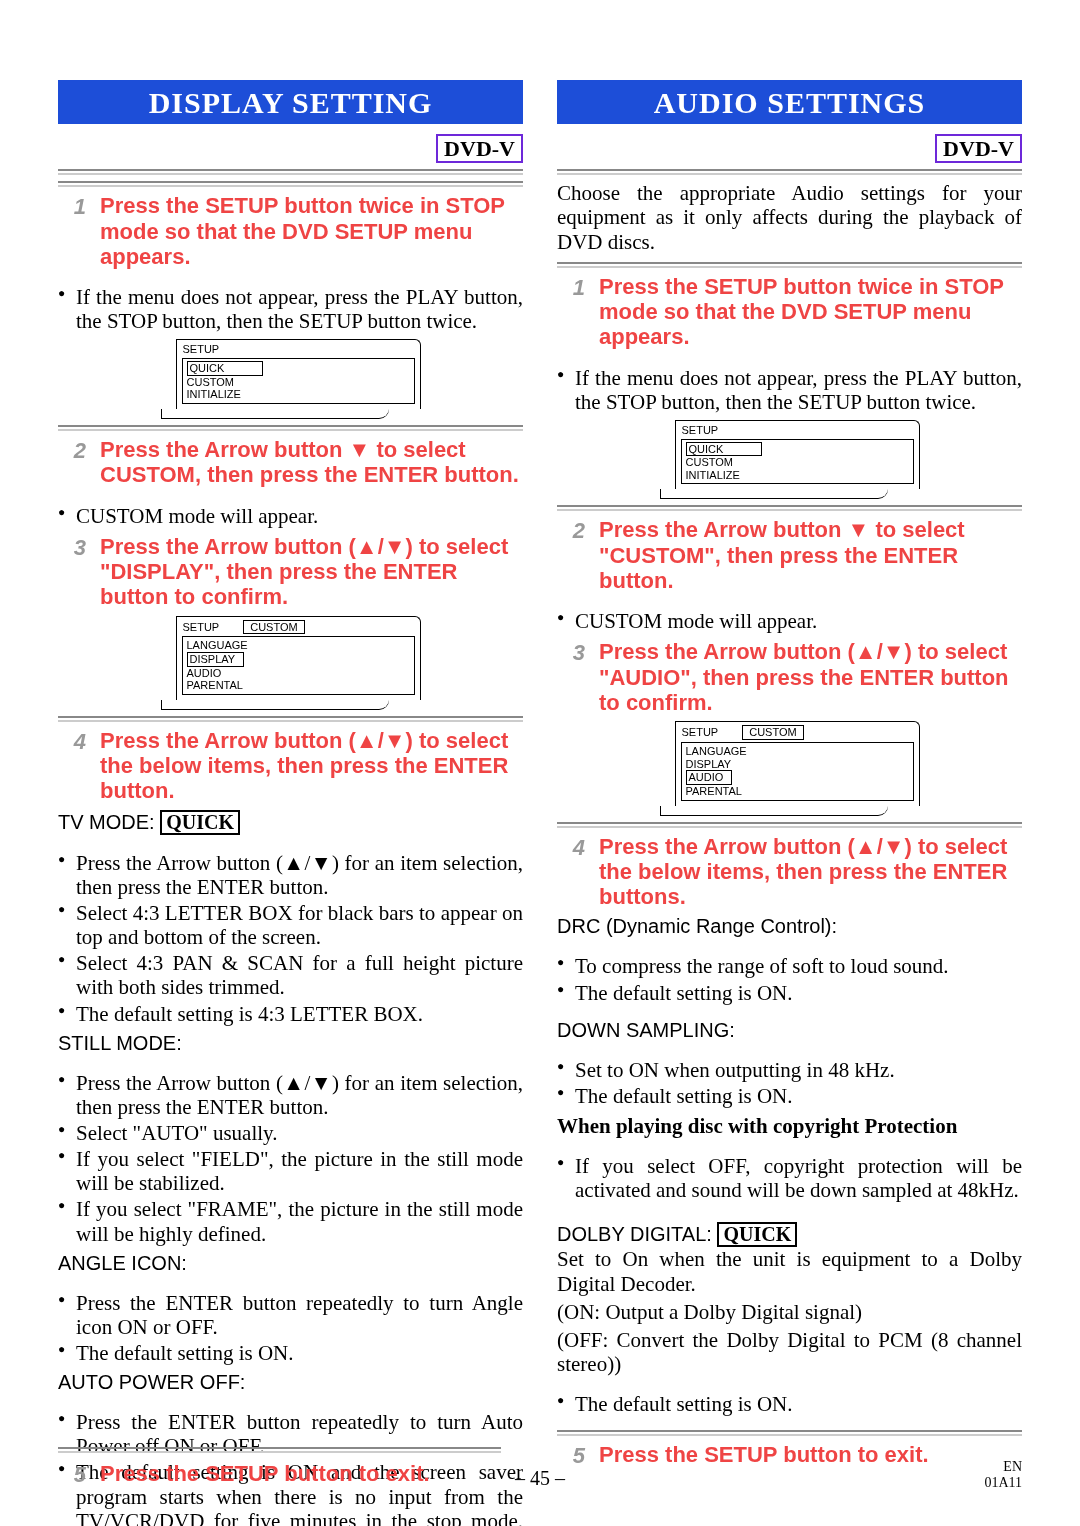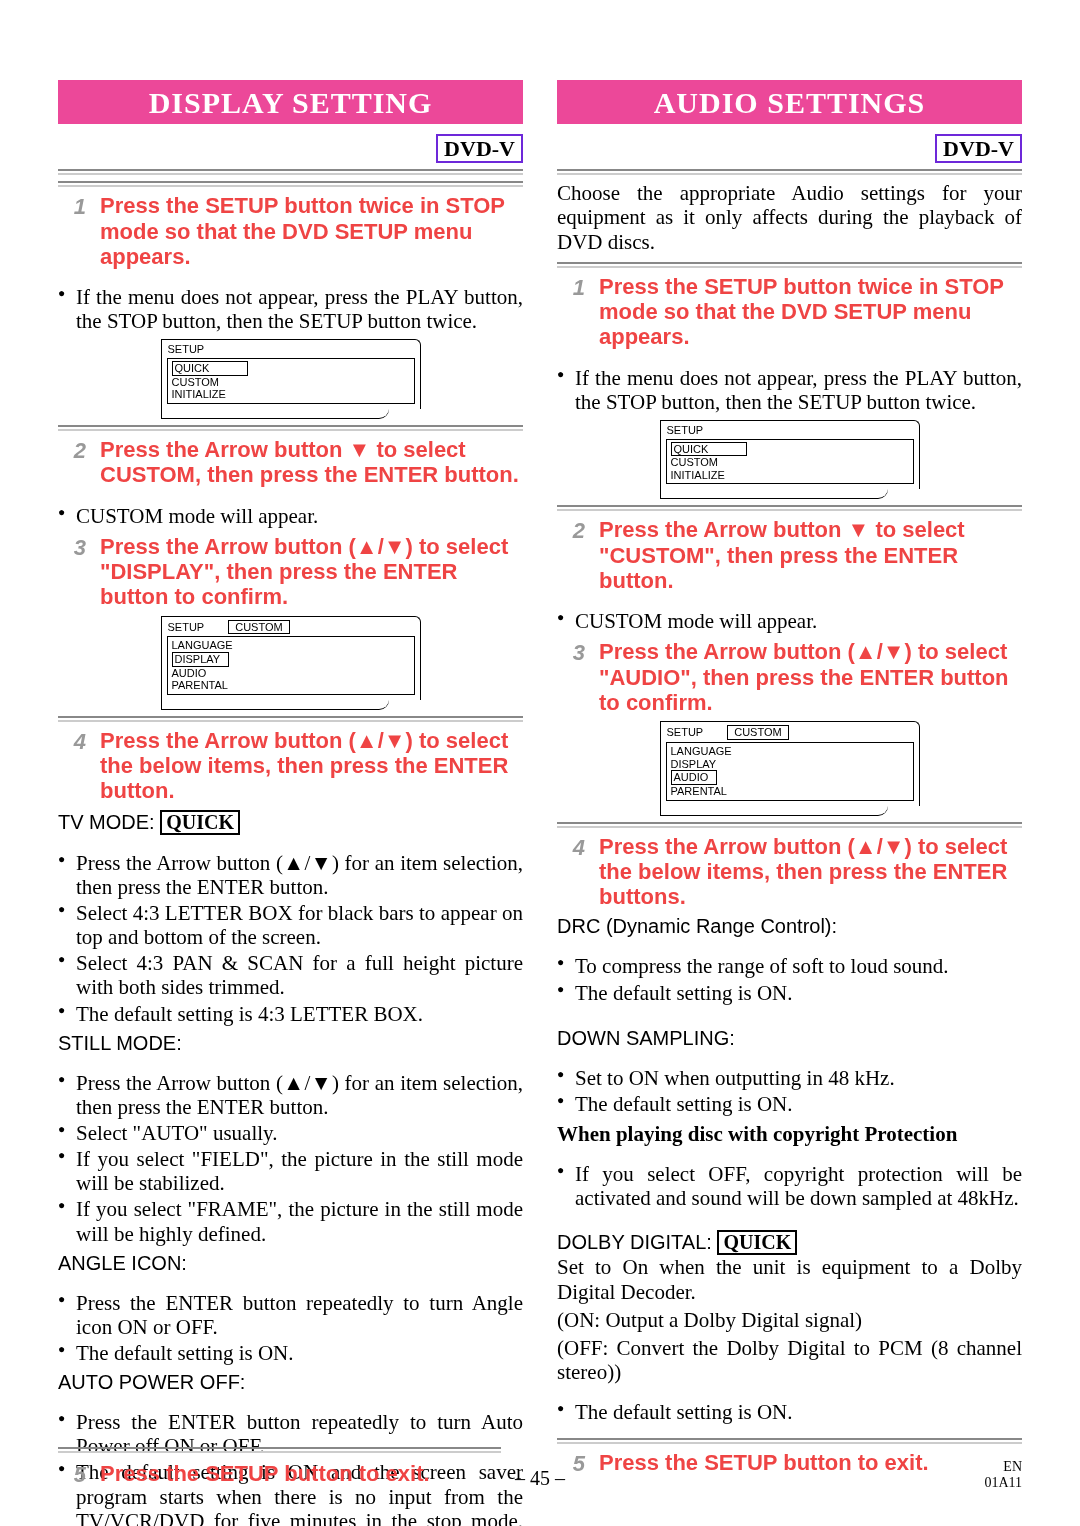--- a/index.html
+++ b/index.html
@@ -15,21 +15,21 @@
   }
   .columns {
     display: flex;
     gap: 34px;
   }
   .col {
     flex: 1 1 0;
     min-width: 0;
   }
   .h-banner {
-    background: #ec4899;
+    background: #1d4ed8;
     color: #fff;
     text-align: center;
     font-family: "Times New Roman", Times, serif;
     font-weight: bold;
     font-size: 30px;
     letter-spacing: 1px;
     padding: 6px 4px 4px;
     margin-bottom: 10px;
   }
   .dvdv {
@@ -134,20 +134,21 @@
     margin: 6px auto 6px;
     font-family: Arial, Helvetica, sans-serif;
     font-size: 11px;
     line-height: 1.15;
   }
   .osd-outer {
     border: 1px solid #000;
     border-bottom: none;
     border-radius: 0 6px 0 0;
     overflow: hidden;
+    margin-left: 15px;
   }
   .osd-title {
     padding: 3px 6px 0;
   }
   .osd-inner {
     margin: 2px 5px 5px;
     border: 1px solid #000;
     padding: 2px 4px;
   }
   .osd-inner .item { white-space: nowrap; }
@@ -345,21 +346,21 @@
       <div class="step-num">4</div>
       <div class="step-text">Press the Arrow button (▲/▼) to select the below items, then press the ENTER buttons.</div>
     </div>
 
     <div class="subhead">DRC (Dynamic Range Control):</div>
     <ul class="bullets">
       <li>To compress the range of soft to loud sound.</li>
       <li>The default setting is ON.</li>
     </ul>
 
-    <div class="subhead" style="margin-top:22px;">DOWN SAMPLING:</div>
+    <div class="subhead" style="margin-top:14px;">DOWN SAMPLING:</div>
     <ul class="bullets">
       <li>Set to ON when outputting in 48 kHz.</li>
       <li>The default setting is ON.</li>
     </ul>
     <div class="boldline">When playing disc with copyright Protection</div>
     <ul class="bullets">
       <li>If you select OFF, copyright protection will be activated and sound will be down sampled at 48kHz.</li>
     </ul>
 
     <div class="subhead" style="margin-top:20px;">

